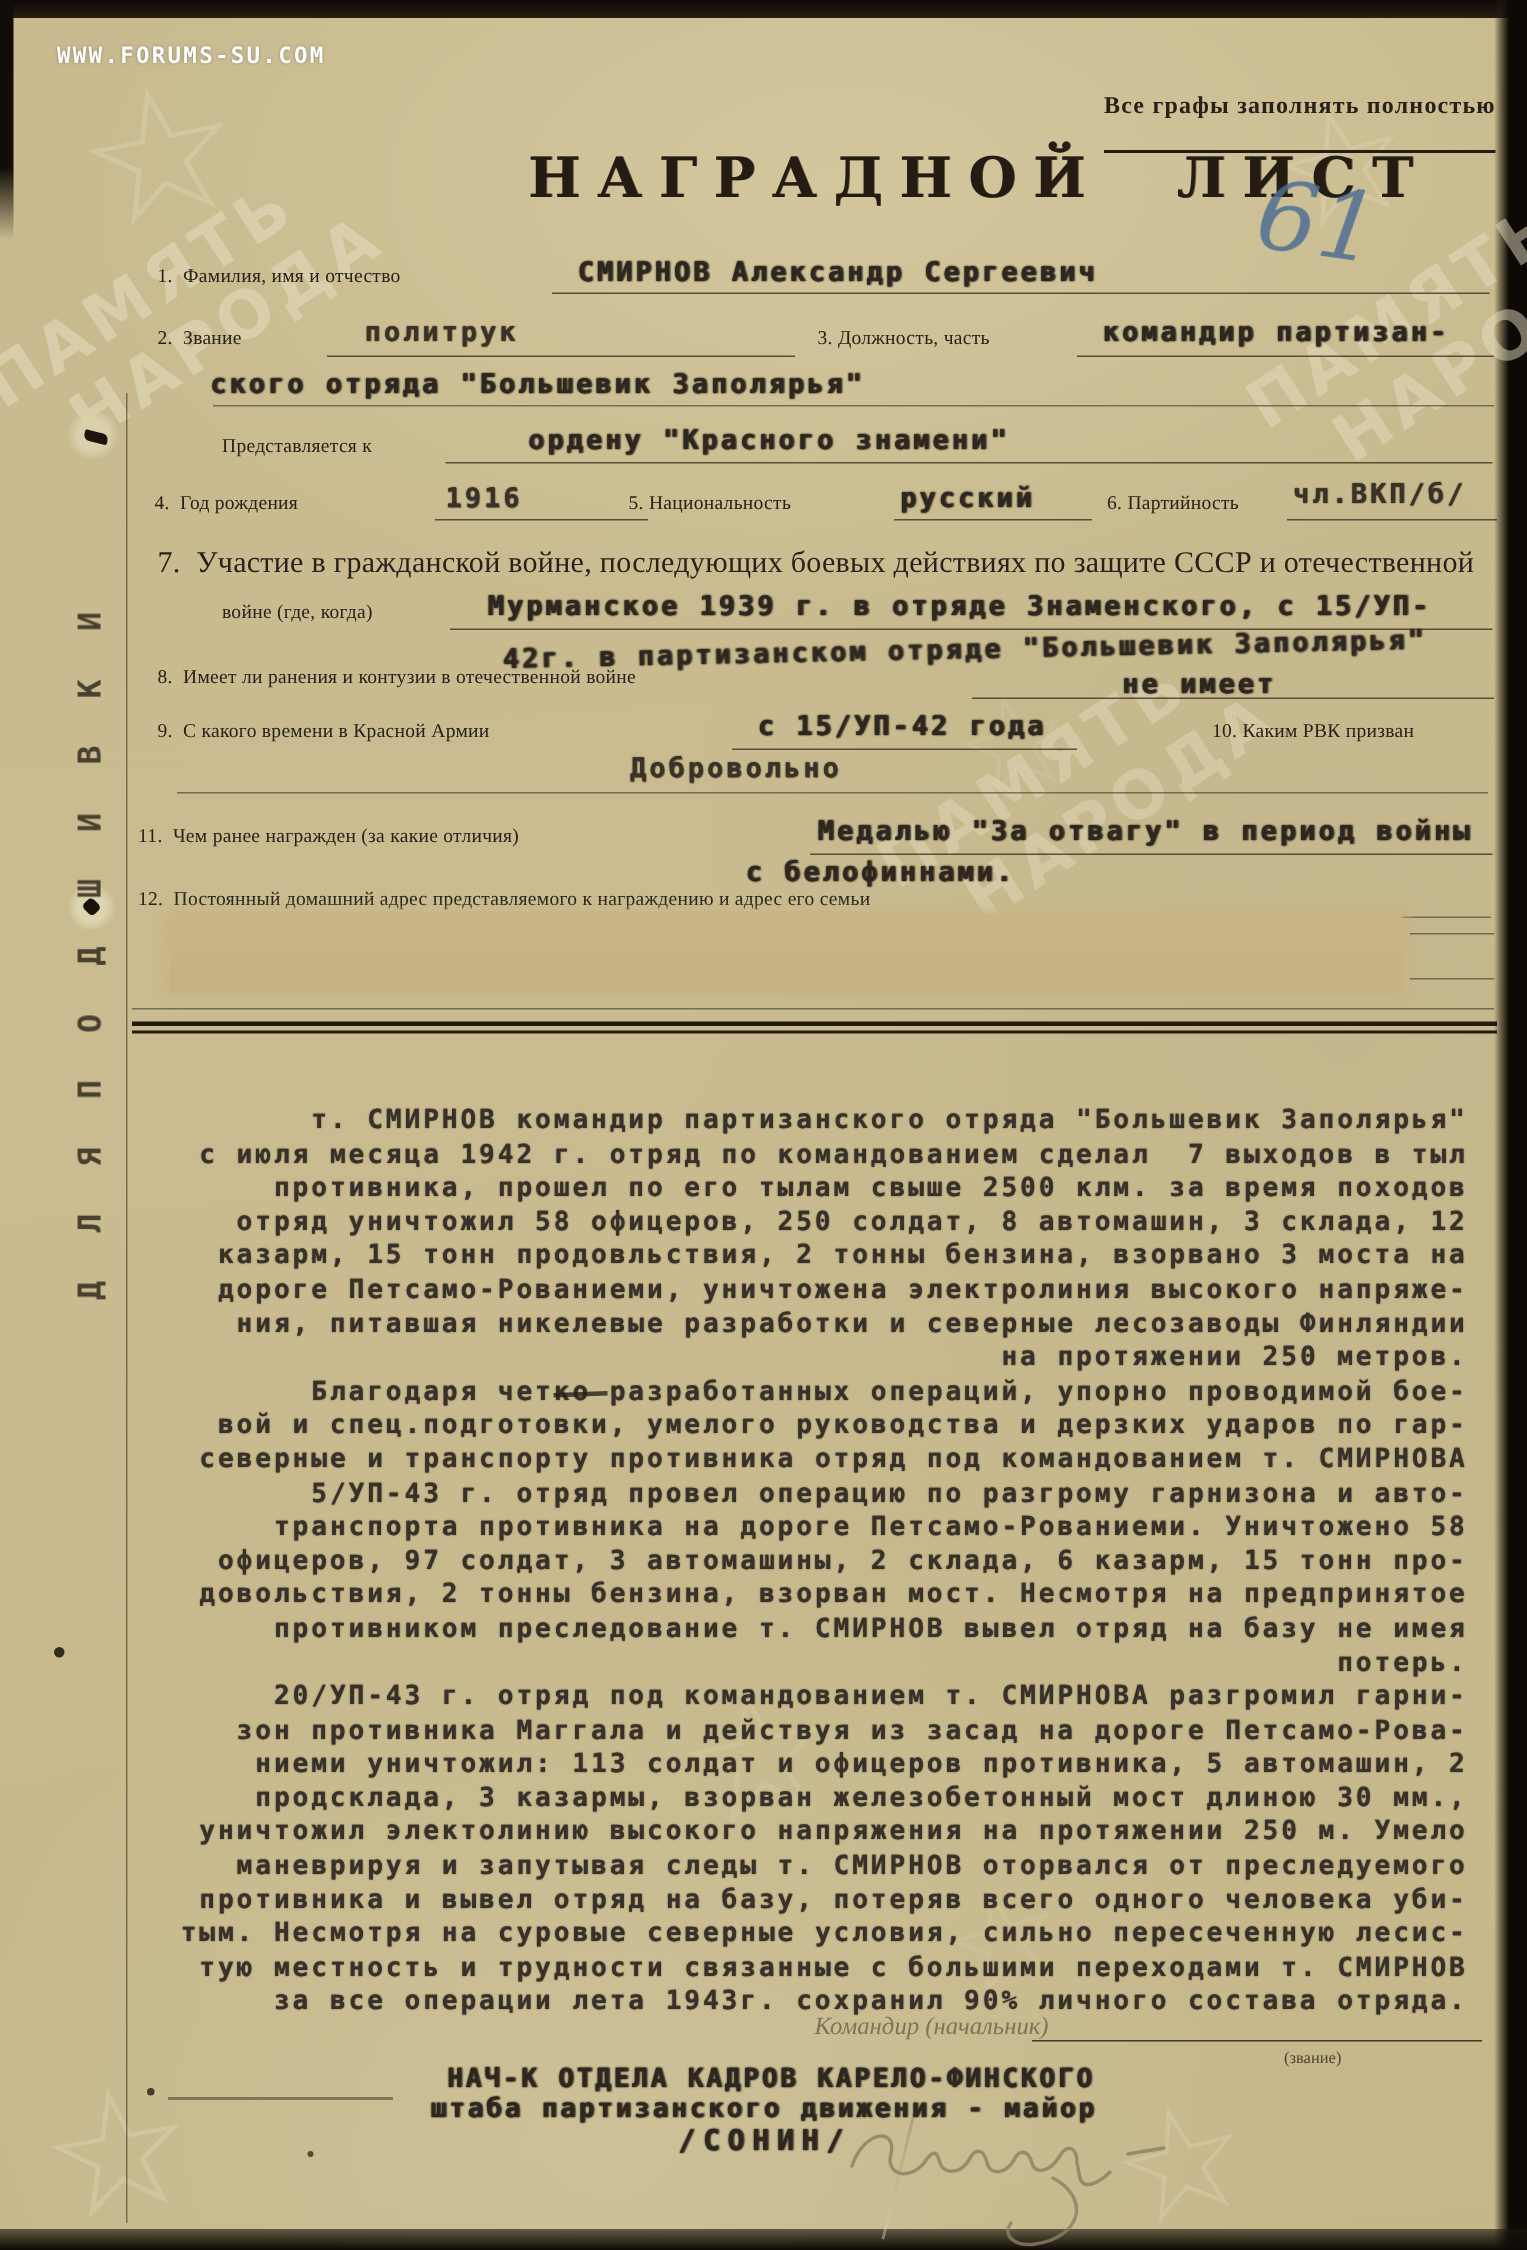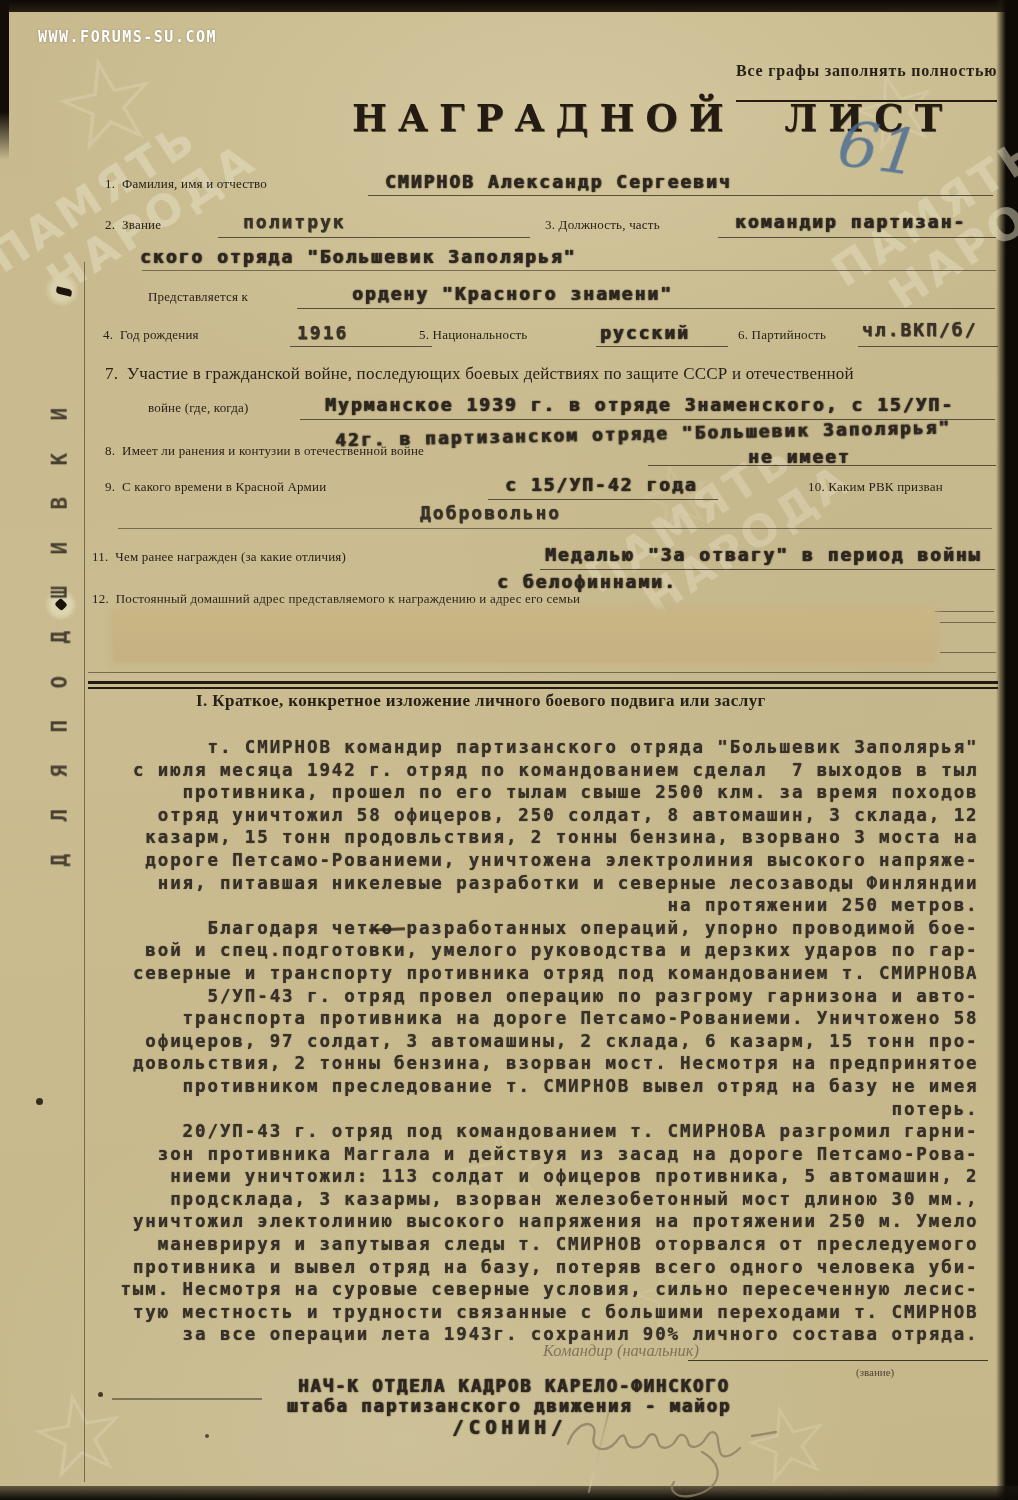--- a/index.html
+++ b/index.html
@@ -123,21 +123,21 @@
   <div class="abs lbl" style="left:103px;top:327px;">4.  Год рождения</div>
   <div class="abs typed" style="left:297px;top:322px;font-size:18px;">1916</div>
   <div class="abs uline" style="left:290px;top:346px;width:142px;"></div>
   <div class="abs lbl" style="left:419px;top:327px;">5. Национальность</div>
   <div class="abs typed heavy" style="left:600px;top:322px;font-size:18px;">русский</div>
   <div class="abs uline" style="left:596px;top:346px;width:132px;"></div>
   <div class="abs lbl" style="left:738px;top:327px;">6. Партийность</div>
   <div class="abs typed" style="left:862px;top:319px;font-size:18px;">чл.ВКП/б/</div>
   <div class="abs uline" style="left:858px;top:346px;width:140px;"></div>
 
-  <div class="abs lbl" style="left:105px;top:364px;font-size:17px;">7.  Участие в гражданской войне, последующих боевых действиях по защите СССР и отечественной</div>
+  <div class="abs lbl" style="left:105px;top:364px;font-size:20px;">7.  Участие в гражданской войне, последующих боевых действиях по защите СССР и отечественной</div>
   <div class="abs lbl" style="left:148px;top:400px;">войне (где, когда)</div>
   <div class="abs typed heavy" style="left:325px;top:394px;font-size:18px;">Мурманское 1939 г. в отряде Знаменского, с 15/УП-</div>
   <div class="abs uline" style="left:300px;top:419px;width:695px;"></div>
   <div class="abs typed heavy" style="left:335px;top:423px;font-size:18px;transform:rotate(-1.2deg);">42г. в партизанском отряде "Большевик Заполярья"</div>
 
   <div class="abs lbl" style="left:105px;top:443px;">8.  Имеет ли ранения и контузии в отечественной войне</div>
   <div class="abs typed heavy" style="left:748px;top:446px;font-size:18px;">не имеет</div>
   <div class="abs uline" style="left:648px;top:465px;width:348px;"></div>
 
   <div class="abs lbl" style="left:105px;top:479px;">9.  С какого времени в Красной Армии</div>
@@ -155,21 +155,20 @@
   <div class="abs lbl" style="left:92px;top:591px;">12.  Постоянный домашний адрес представляемого к награждению и адрес его семьи</div>
   <div class="abs uline thin" style="left:898px;top:611px;width:96px;"></div>
   <div class="abs" style="left:113px;top:610px;width:822px;height:52px;border-radius:3px;background:linear-gradient(#cab685,#c5b181);box-shadow:0 0 7px 3px rgba(199,180,132,.9);"></div>
   <div class="abs uline thin" style="left:940px;top:622px;width:56px;"></div>
   <div class="abs uline thin" style="left:940px;top:652px;width:56px;"></div>
   <div class="abs uline thin" style="left:88px;top:672px;width:908px;"></div>
 
   <div class="abs rule" style="left:88px;top:681px;width:910px;height:3px;"></div>
   <div class="abs rule" style="left:88px;top:687px;width:910px;height:1.5px;"></div>
 
-  <div class="abs lbl boldhead" style="left:196px;top:691px;font-weight:700;font-size:17px;letter-spacing:.4px;">I. Краткое, конкретное изложение личного боевого подвига или заслуг</div>
 
   <div class="abs bodytext" style="left:108px;top:736px;">
       <div class="bodyline">      т. СМИРНОВ командир партизанского отряда "Большевик Заполярья"</div>
       <div class="bodyline">с июля месяца 1942 г. отряд по командованием сделал  7 выходов в тыл</div>
       <div class="bodyline">противника, прошел по его тылам свыше 2500 клм. за время походов</div>
       <div class="bodyline">отряд уничтожил 58 офицеров, 250 солдат, 8 автомашин, 3 склада, 12</div>
       <div class="bodyline">казарм, 15 тонн продовльствия, 2 тонны бензина, взорвано 3 моста на</div>
       <div class="bodyline">дороге Петсамо-Рованиеми, уничтожена электролиния высокого напряже-</div>
       <div class="bodyline">ния, питавшая никелевые разработки и северные лесозаводы Финляндии</div>
       <div class="bodyline">на протяжении 250 метров.</div>

